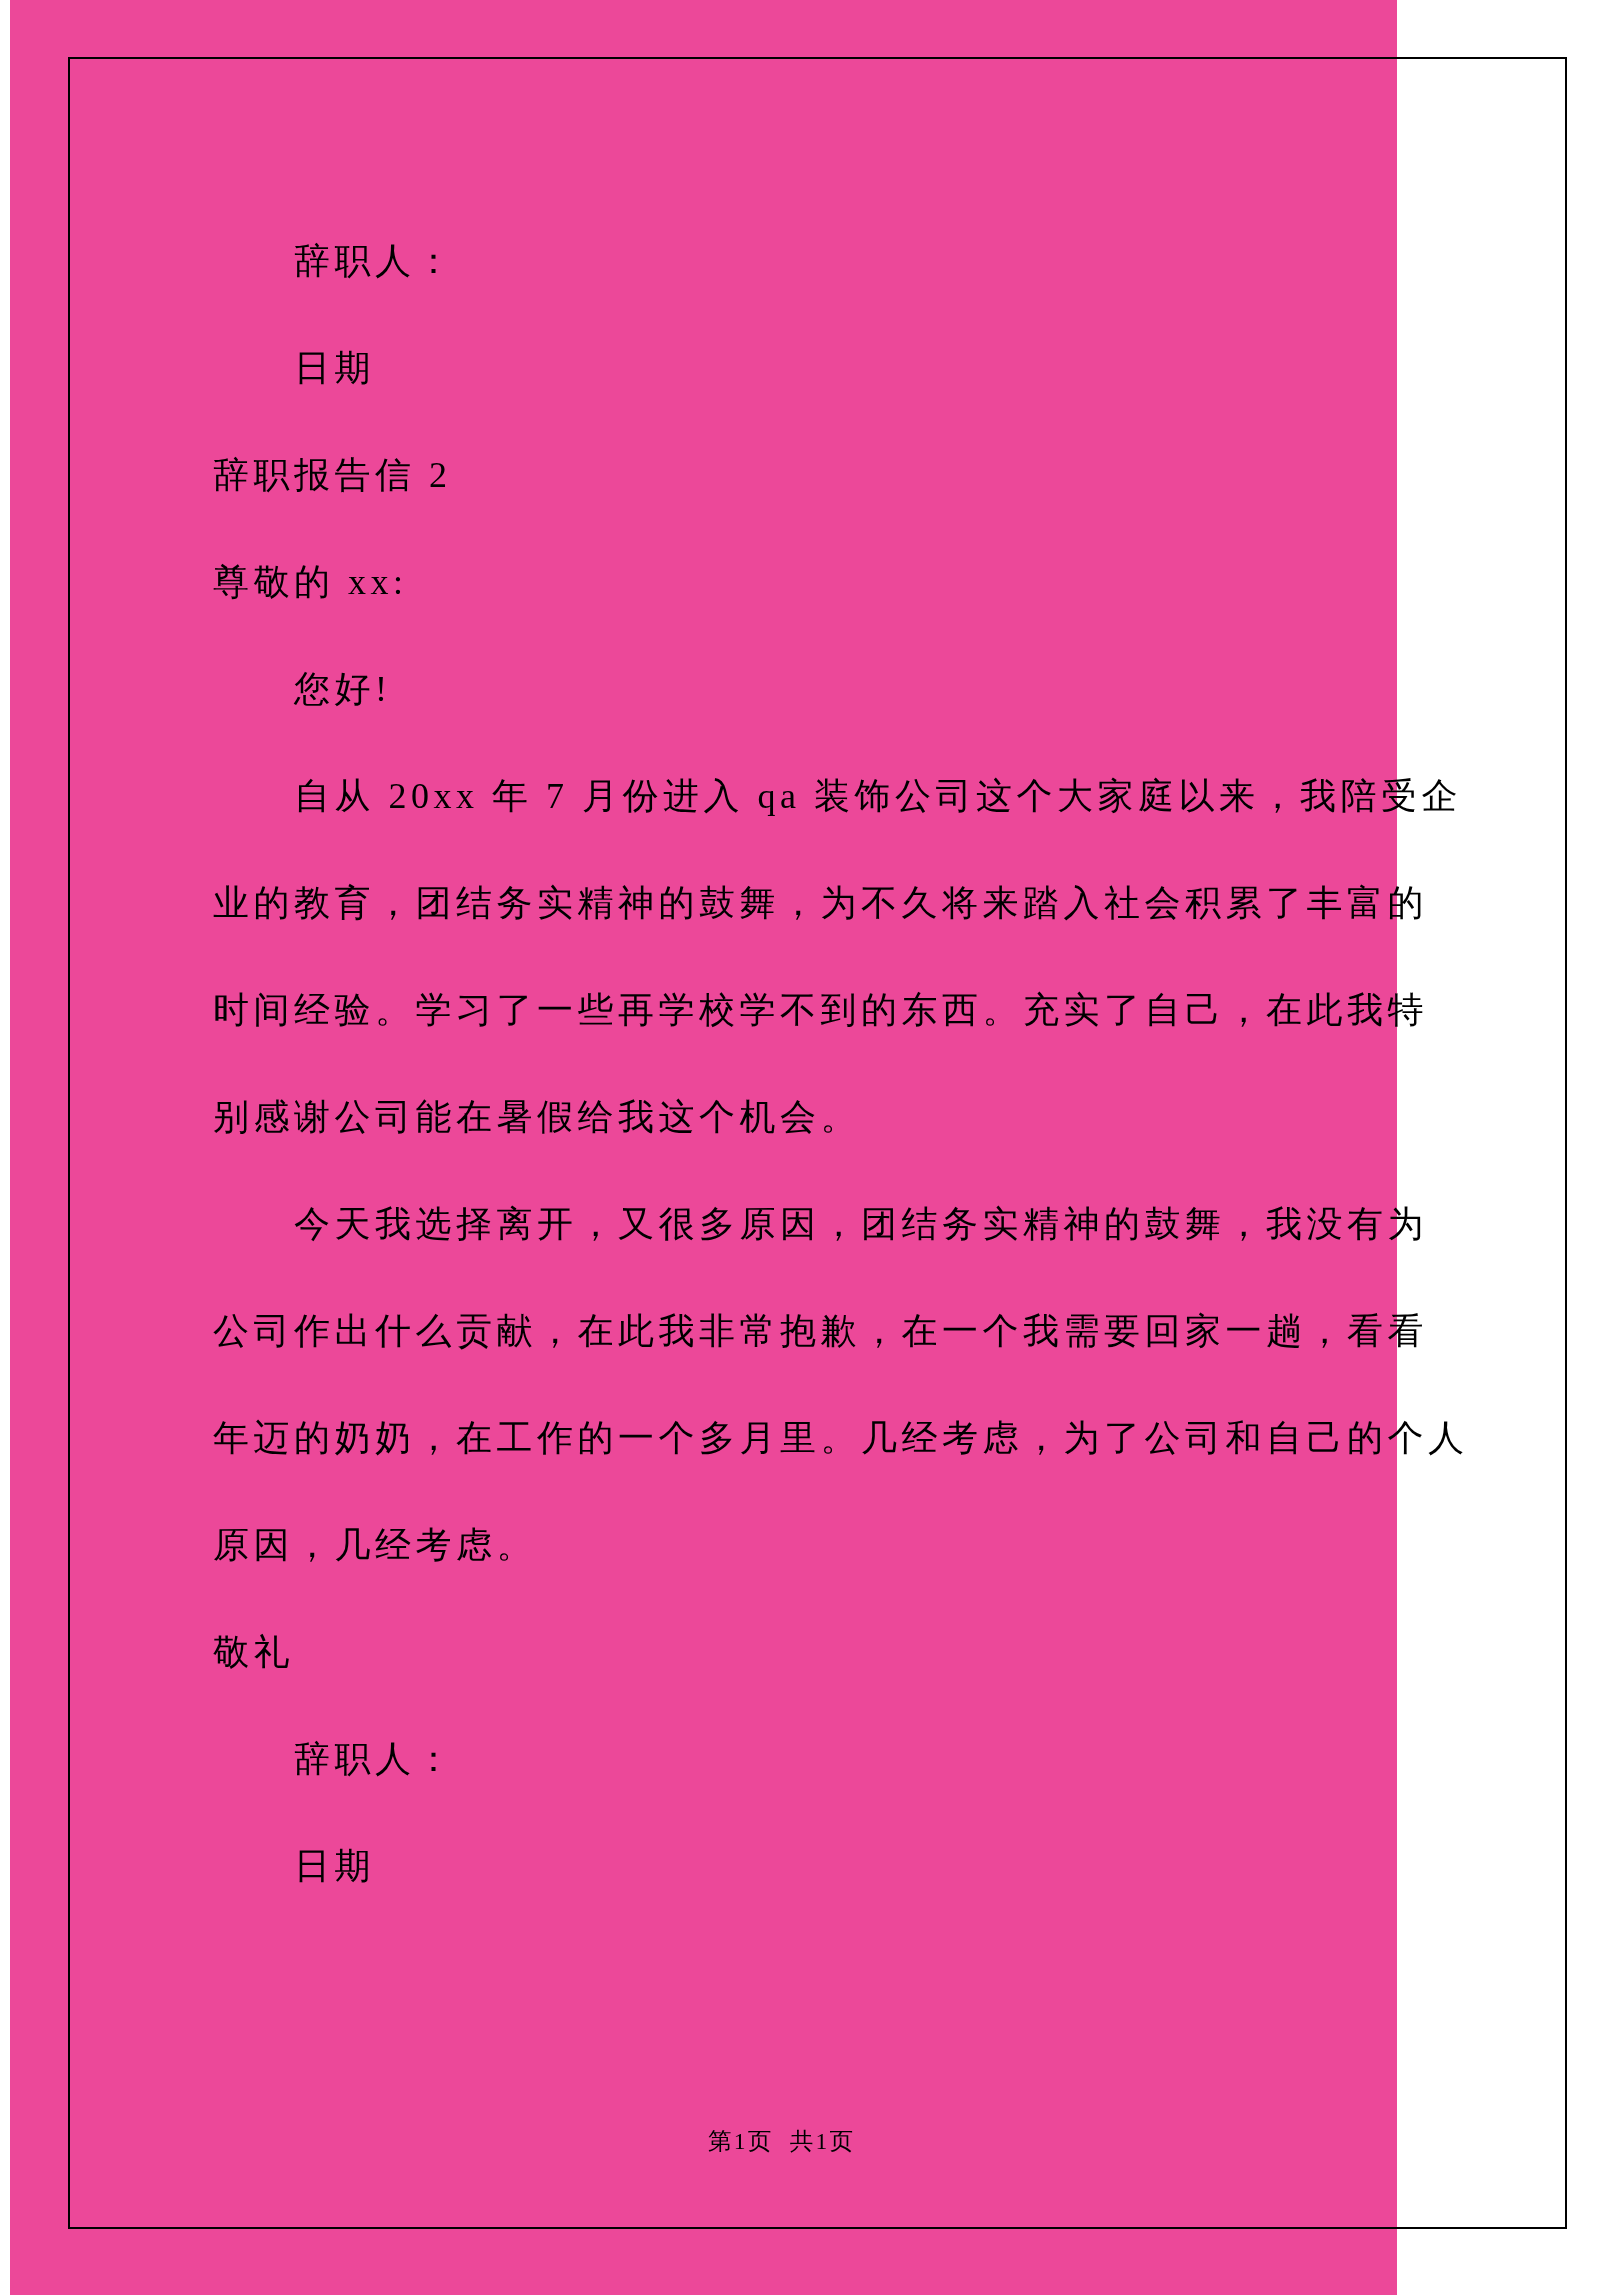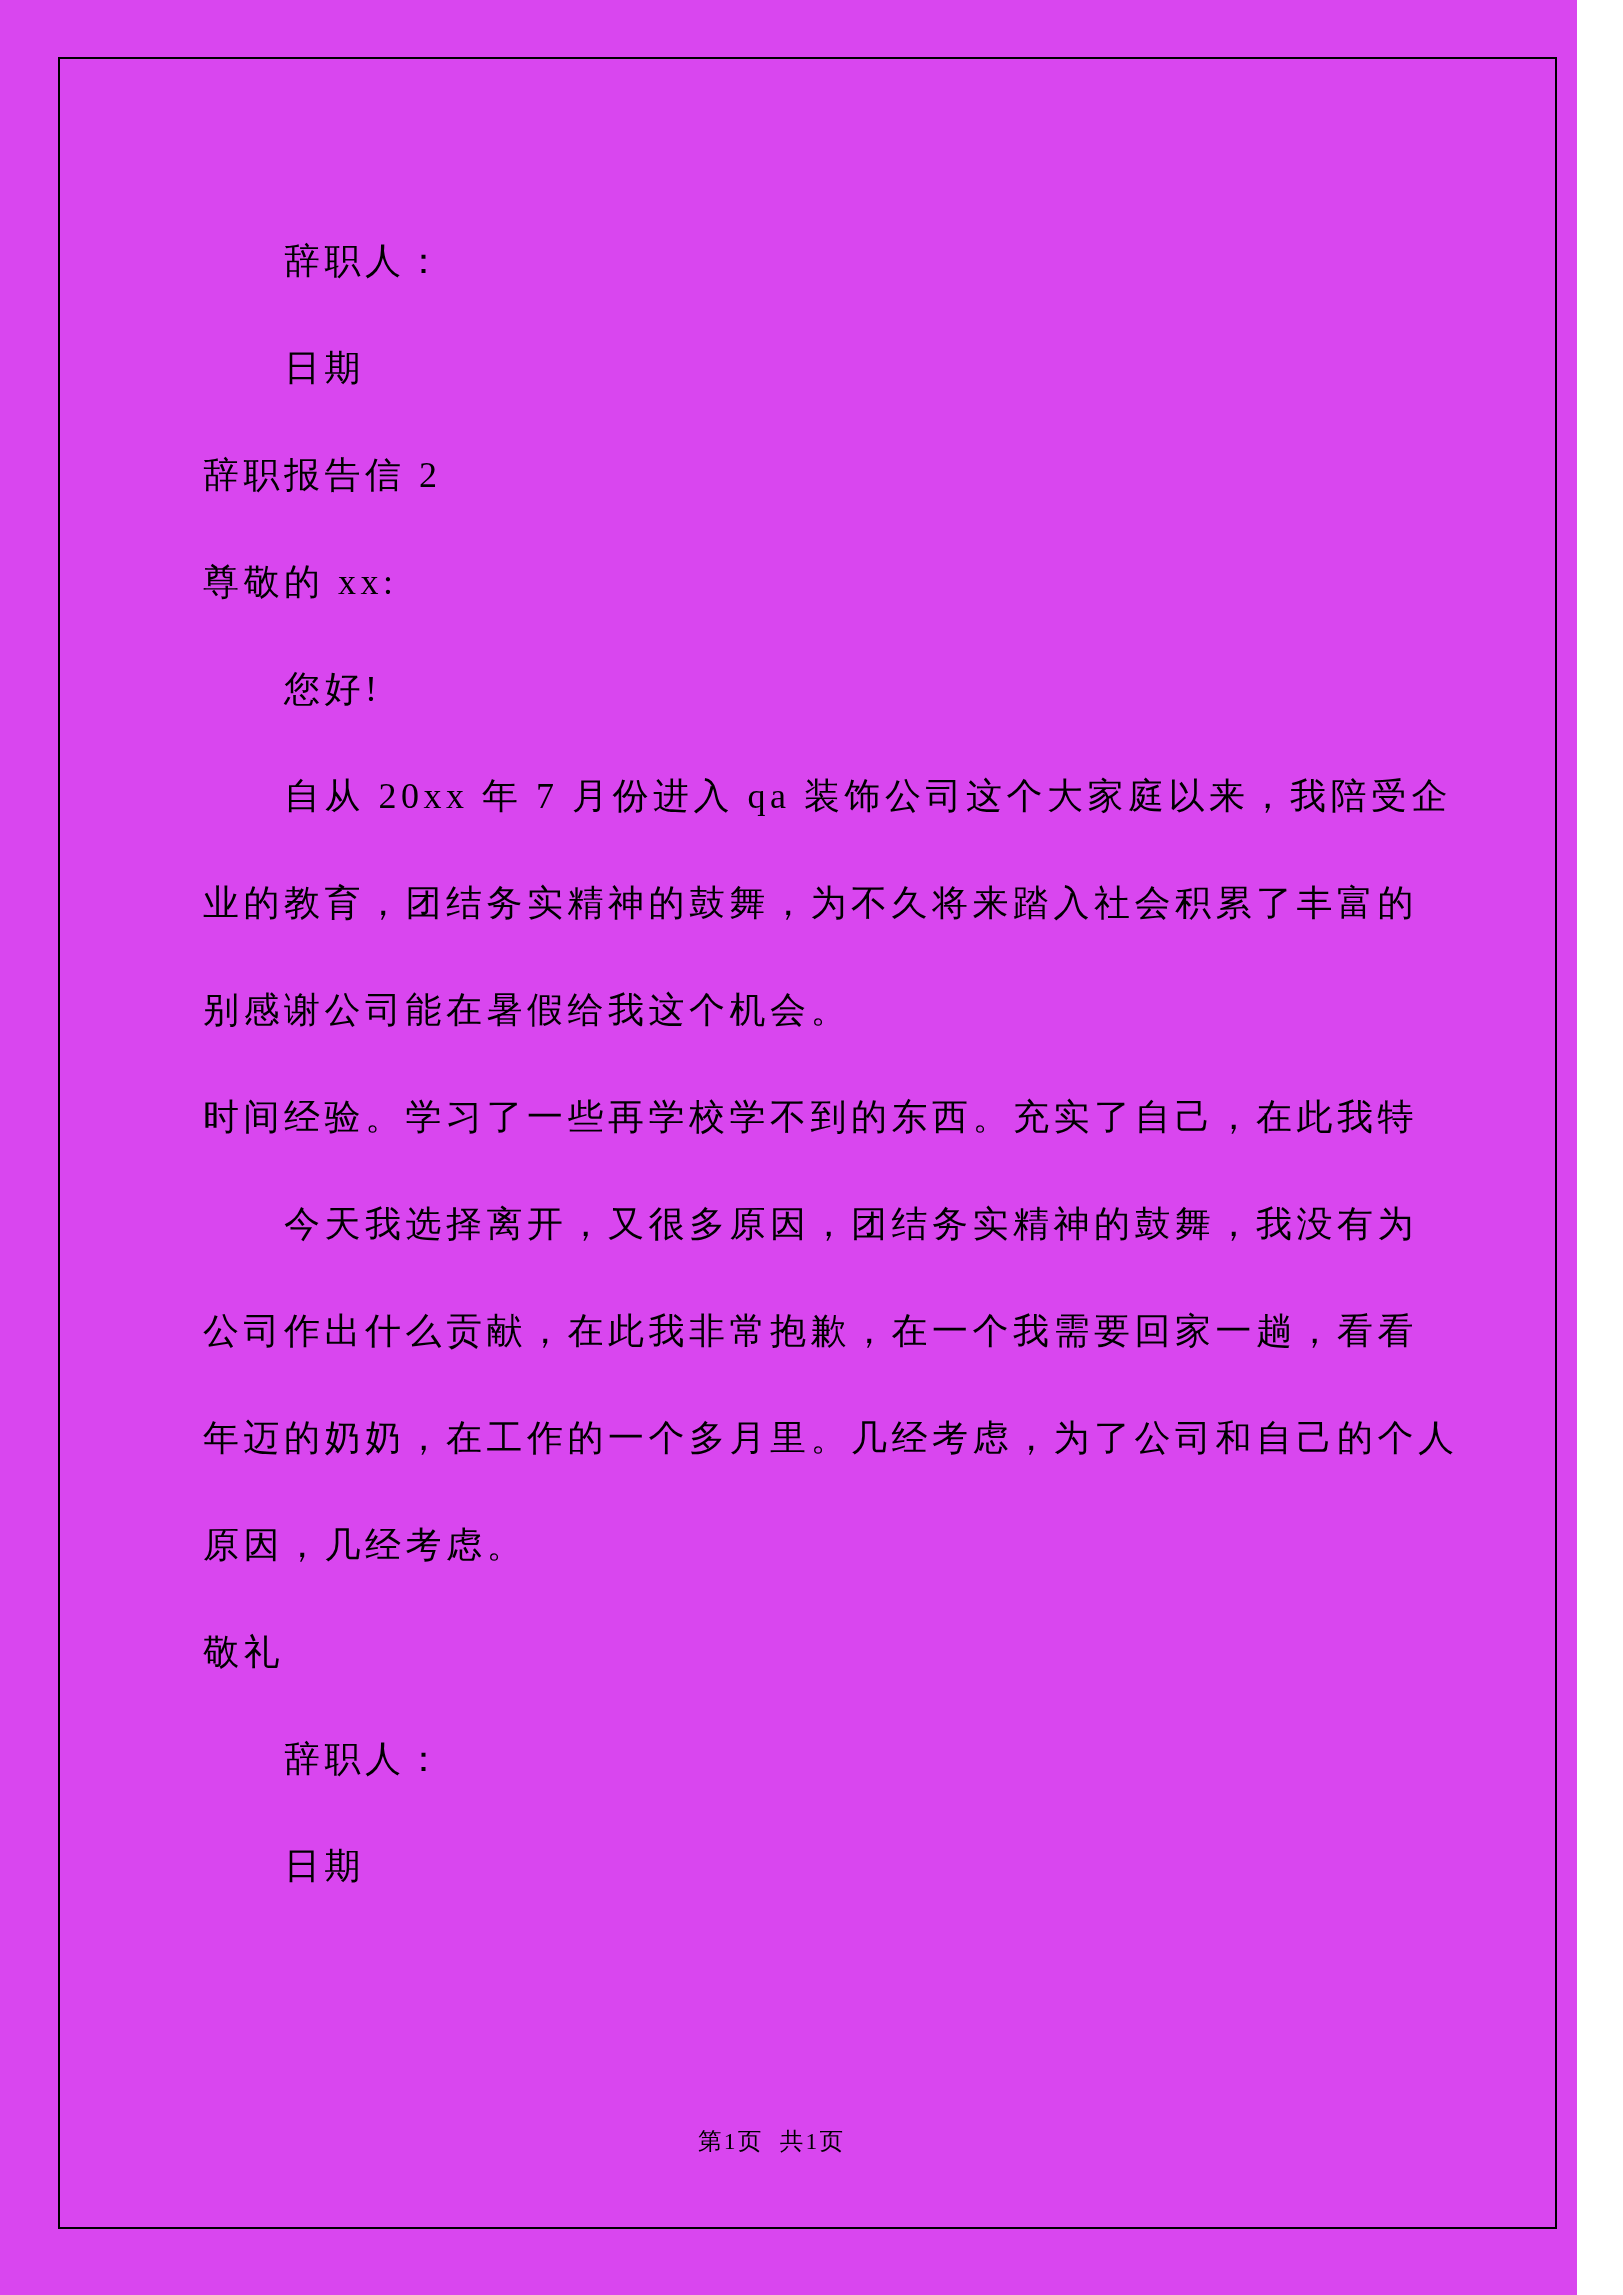--- a/index.html
+++ b/index.html
@@ -10,24 +10,24 @@
   body {
     width: 1623px;
     height: 2295px;
     position: relative;
     overflow: hidden;
     font-family: "Liberation Serif", "DejaVu Serif", serif;
     color: #000000;
   }
   .page {
     position: absolute;
-    left: 0; top: 0;
-    width: 1577px;
+    left: 10px; top: 0;
+    width: 1387px;
     height: 2295px;
-    background: #d946ef;
+    background: #ec4899;
   }
   .page-border {
     position: absolute;
     left: 58px;
     top: 57px;
     width: 1495px;
     height: 2168px;
     border: 2.2px solid #000000;
     box-sizing: content-box;
   }
@@ -64,22 +64,22 @@
   <div class="page-border"></div>
 
   <div class="doc-body">
     <div class="line">　　辞职人：</div>
     <div class="line">　　日期</div>
     <div class="line">辞职报告信 2</div>
     <div class="line">尊敬的 xx:</div>
     <div class="line">　　您好!</div>
     <div class="line">　　自从 20xx 年 7 月份进入 qa 装饰公司这个大家庭以来，我陪受企</div>
     <div class="line">业的教育，团结务实精神的鼓舞，为不久将来踏入社会积累了丰富的</div>
+    <div class="line">时间经验。学习了一些再学校学不到的东西。充实了自己，在此我特</div>
     <div class="line">别感谢公司能在暑假给我这个机会。</div>
-    <div class="line">时间经验。学习了一些再学校学不到的东西。充实了自己，在此我特</div>
     <div class="line">　　今天我选择离开，又很多原因，团结务实精神的鼓舞，我没有为</div>
     <div class="line">公司作出什么贡献，在此我非常抱歉，在一个我需要回家一趟，看看</div>
     <div class="line">年迈的奶奶，在工作的一个多月里。几经考虑，为了公司和自己的个人</div>
     <div class="line">原因，几经考虑。</div>
     <div class="line">敬礼</div>
     <div class="line">　　辞职人：</div>
     <div class="line">　　日期</div>
   </div>
 
   <div class="page-footer">第1页  共1页</div>

